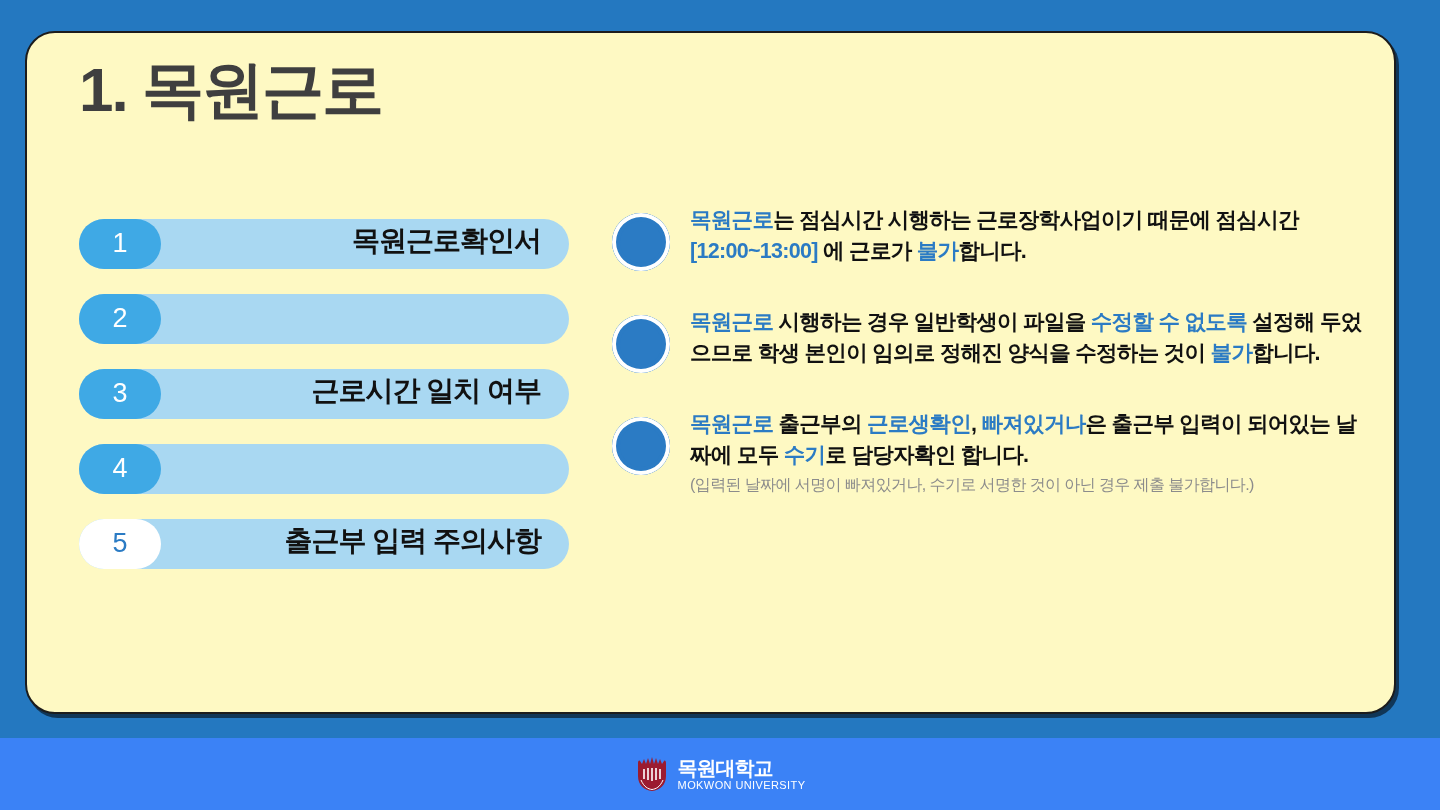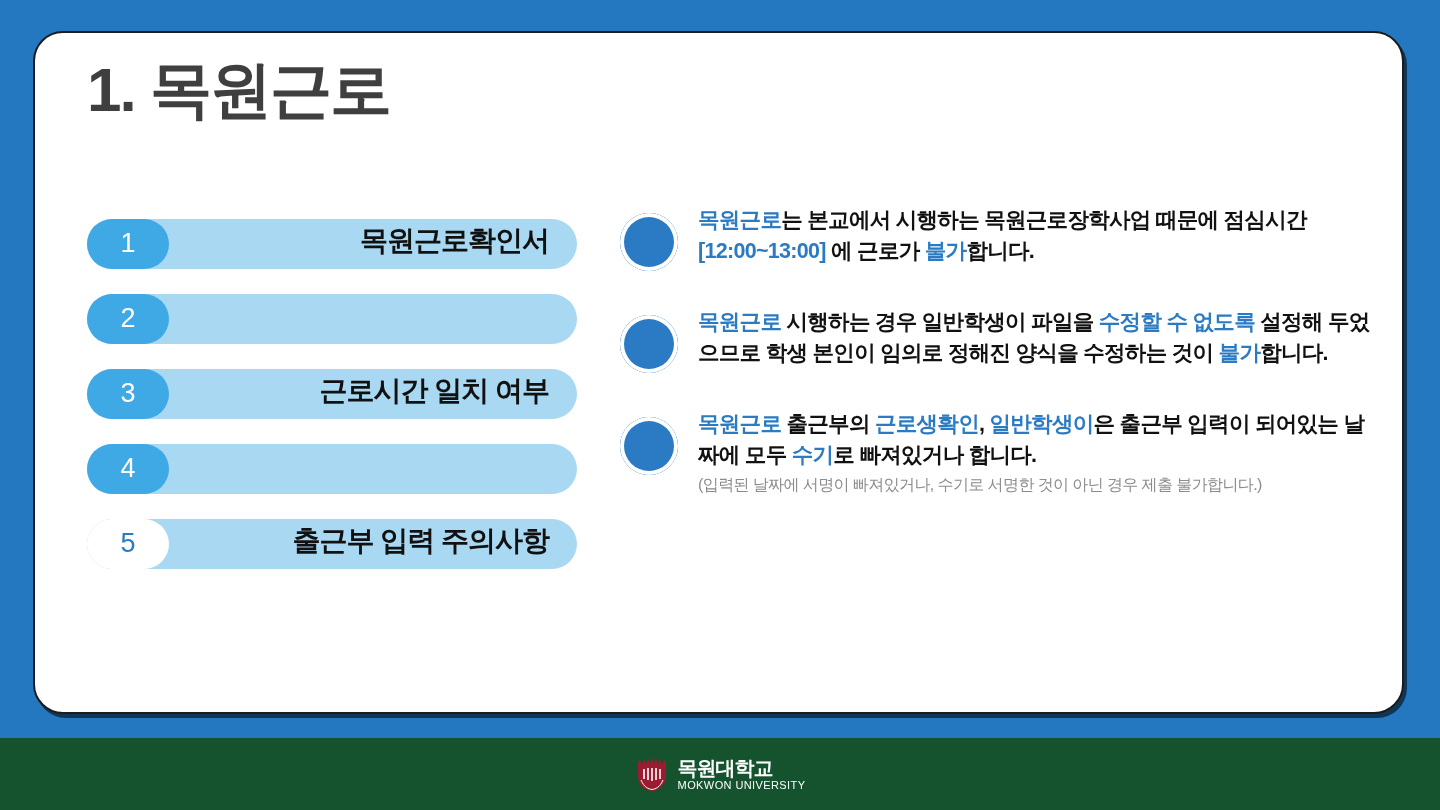--- a/index.html
+++ b/index.html
@@ -5,23 +5,23 @@
 <style>
   * { margin:0; padding:0; box-sizing:border-box; }
   html, body {
     width:1440px; height:810px; overflow:hidden;
     font-family:"Liberation Sans","DejaVu Sans",sans-serif;
   }
   body { background:#2478c0; position:relative; }
 
   
   #slide-card{
-    position:absolute; left:33px; top:31px;
+    position:absolute; left:25px; top:31px;
     width:1371px; height:683px;
-    background:#ffffff;
+    background:#fef9c3;
     border:2px solid #1c1c1c;
     border-radius:30px;
     box-shadow:3px 4px 0 rgba(0,0,0,.55);
   }
 
   
   #page-title{
     position:absolute; left:52px; top:26px;
     font-size:62px; font-weight:bold; color:#3f3f3f;
     letter-spacing:-2px; line-height:1;
@@ -90,21 +90,21 @@
     display:block;
     margin-top:3px;
     font-size:16px; font-weight:normal; color:#8c8c8c;
     line-height:1.45; letter-spacing:-0.6px;
   }
 
   
   #footer-bar{
     position:absolute; left:0; top:738px;
     width:1440px; height:72px;
-    background:#14532d;
+    background:#3b82f6;
     display:flex; align-items:center; justify-content:center;
   }
   #footer-logo{ display:flex; align-items:center; gap:9px; }
   #logo-crest{ display:block; }
   #logo-wordmark{ display:flex; flex-direction:column; line-height:1; }
   #logo-ko{
     font-size:20px; font-weight:bold; color:#ffffff;
     letter-spacing:-1px;
   }
   #logo-en{
@@ -151,29 +151,29 @@
         <div class="nav-badge">
           <span class="nav-num">5</span>
         </div>
         <div class="nav-label">출근부 입력 주의사항</div>
       </div>
     </div>
 
   <div id="bullets">
       <div class="bullet-row">
         <div class="bullet-dot"></div>
-        <div class="bullet-text"><span class="hl">목원근로</span><span>는 본교에서 시행하는 목원근로장학사업 때문에 점심시간 </span><span class="hl">[12:00~13:00]</span><span> 에 근로가 </span><span class="hl">불가</span><span>합니다.</span></div>
+        <div class="bullet-text"><span class="hl">목원근로</span><span>는 점심시간 시행하는 근로장학사업이기 때문에 점심시간 </span><span class="hl">[12:00~13:00]</span><span> 에 근로가 </span><span class="hl">불가</span><span>합니다.</span></div>
       </div>
       <div class="bullet-row">
         <div class="bullet-dot"></div>
         <div class="bullet-text"><span class="hl">목원근로</span><span> 시행하는 경우 일반학생이 파일을 </span><span class="hl">수정할 수 없도록</span><span> 설정해 두었으므로 학생 본인이 임의로 정해진 양식을 수정하는 것이 </span><span class="hl">불가</span><span>합니다.</span></div>
       </div>
       <div class="bullet-row">
         <div class="bullet-dot"></div>
-        <div class="bullet-text"><span class="hl">목원근로</span><span> 출근부의 </span><span class="hl">근로생확인</span><span>, </span><span class="hl">일반학생이</span><span>은 출근부 입력이 되어있는 날짜에 모두 </span><span class="hl">수기</span><span>로 빠져있거나 합니다.</span><span class="bullet-note">(입력된 날짜에 서명이 빠져있거나, 수기로 서명한 것이 아닌 경우 제출 불가합니다.)</span></div>
+        <div class="bullet-text"><span class="hl">목원근로</span><span> 출근부의 </span><span class="hl">근로생확인</span><span>, </span><span class="hl">빠져있거나</span><span>은 출근부 입력이 되어있는 날짜에 모두 </span><span class="hl">수기</span><span>로 담당자확인 합니다.</span><span class="bullet-note">(입력된 날짜에 서명이 빠져있거나, 수기로 서명한 것이 아닌 경우 제출 불가합니다.)</span></div>
       </div>
     </div>
 
 </div>
 
 <div id="footer-bar">
   <div id="footer-logo">
     <svg id="logo-crest" width="34" height="36" viewBox="0 0 34 36">
       <path d="M3 7 C3 5 4 4 5 5 L7 8 L9 3 L11 8 L13 2 L15 8 L17 1 L19 8 L21 2 L23 8 L25 3 L27 8 L29 5 C30 4 31 5 31 7 L31 20 C31 29 25 34 17 35 C9 34 3 29 3 20 Z" fill="#9b1b30"></path>
       <path d="M9 13 L9 23 M13 12 L13 24 M17 12 L17 25 M21 12 L21 24 M25 13 L25 23" stroke="#ffffff" stroke-width="1.6" fill="none"></path>

